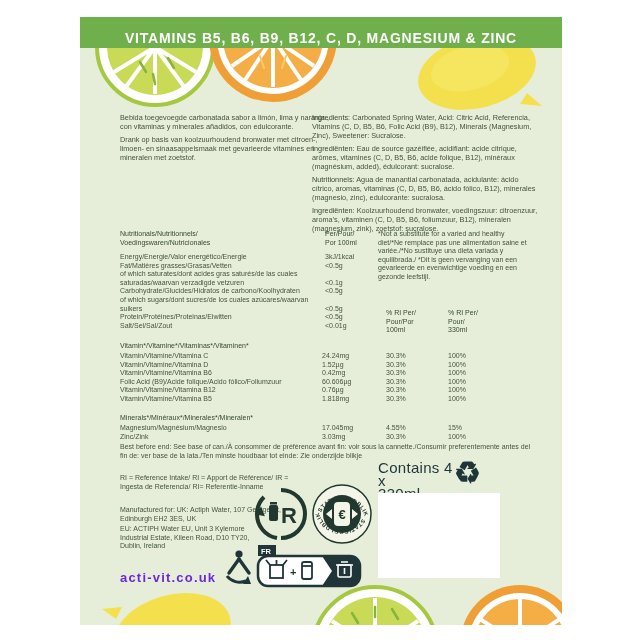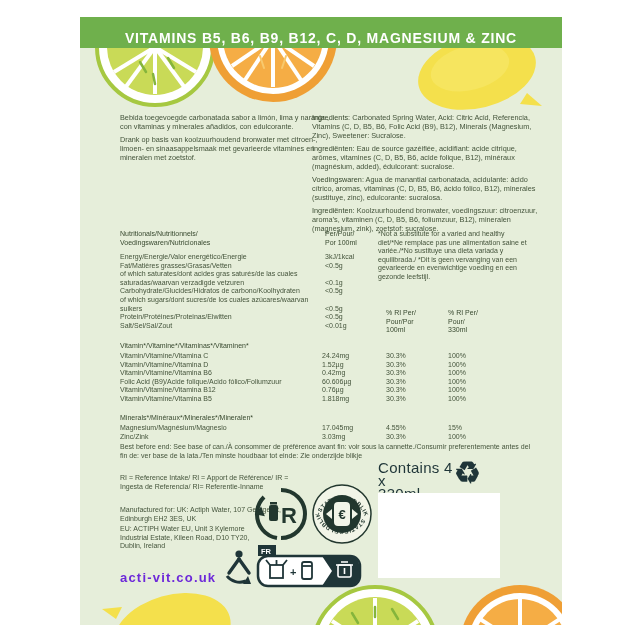--- a/index.html
+++ b/index.html
@@ -94,21 +94,21 @@
   </svg>
 
   <div class="abs body-text" style="left:40px;top:96px;width:220px;">
     <p>Bebida toegevoegde carbonatada sabor a limón, lima y naranja , con vitaminas y minerales añadidos, con edulcorante.</p>
     <p>Drank op basis van koolzuurhoudend bronwater met citroen-, limoen- en sinaasappelsmaak met gevarieerde vitamines en mineralen met zoetstof.</p>
   </div>
 
   <div class="abs body-text" style="left:232px;top:96px;width:228px;">
     <p><b>Ingredients:</b> <span>Carbonated Spring Water, Acid: Citric Acid, Referencia, Vitamins (C, D, B5, B6, Folic Acid (B9), B12), Minerals (Magnesium, Zinc), Sweetener: Sucralose.</span></p>
     <p><b>Ingrediënten:</b> <span>Eau de source gazéifiée, acidifiant: acide citrique, arômes, vitamines (C, D, B5, B6, acide folique, B12), minéraux (magnésium, added), édulcorant: sucralose.</span></p>
-    <p><b>Voedingswaren:</b> <span>Agua de manantial carbonatada, acidulante: ácido cítrico, aromas, vitaminas (C, D, B5, B6, ácido fólico, B12), minerales (sustituye, zinc), edulcorante: sucralosa.</span></p>
+    <p><b>Nutritionnels:</b> <span>Agua de manantial carbonatada, acidulante: ácido cítrico, aromas, vitaminas (C, D, B5, B6, ácido fólico, B12), minerales (magnesio, zinc), edulcorante: sucralosa.</span></p>
     <p><b>Ingrediënten:</b> <span>Koolzuurhoudend bronwater, voedingszuur: citroenzuur, aroma's, vitaminen (C, D, B5, B6, foliumzuur, B12), mineralen (magnesium, zink), zoetstof: sucralose.</span></p>
   </div>
 
   <div class="abs small bold pre" style="left:40px;top:213px;width:205px;">Nutritionals/Nutritionnels/
 Voedingswaren/Nutricionales</div>
   <div class="abs small bold pre" style="left:245px;top:213px;width:53px;">Per/Pour/
 Por 100ml</div>
 
   <div class="abs small" style="left:40px;top:236px;width:258px;">
     <div class="nrow">

